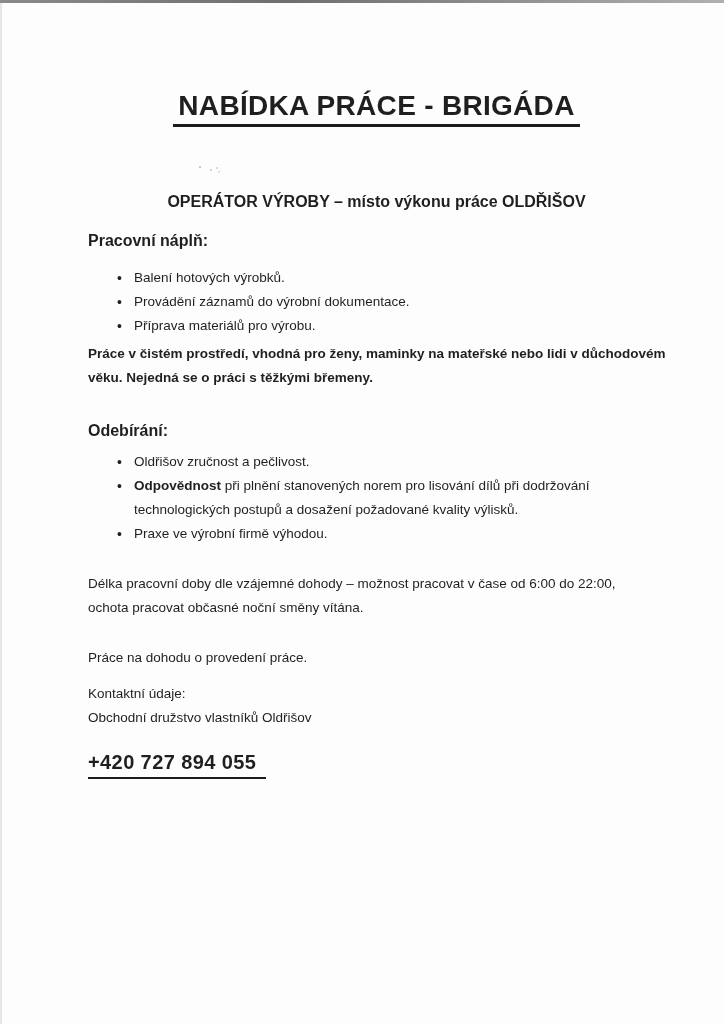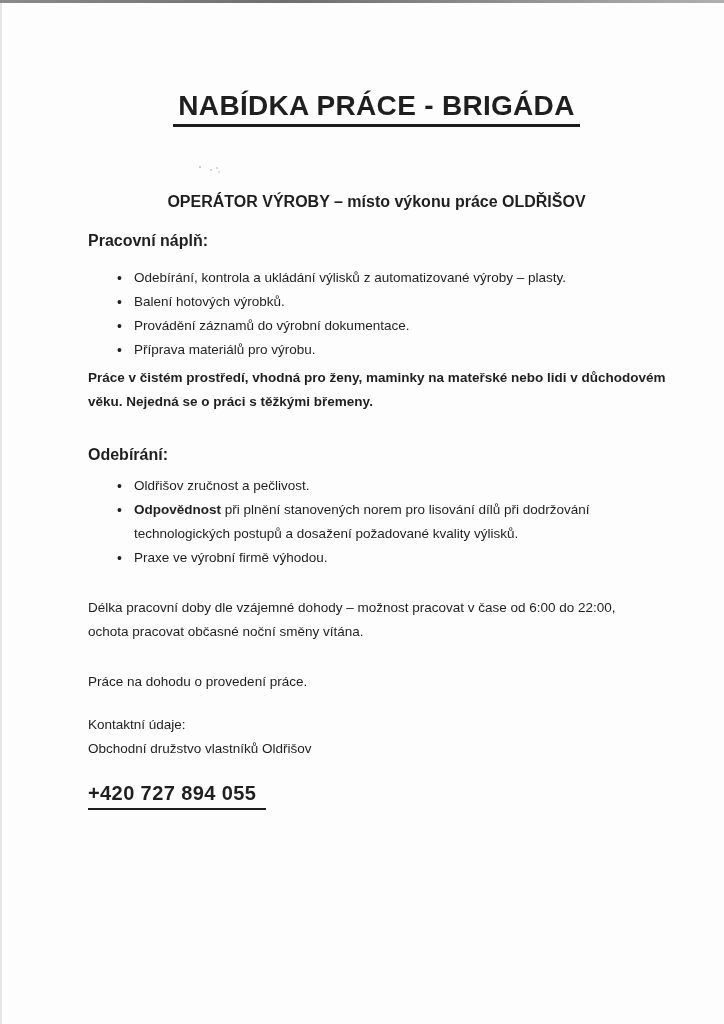--- a/index.html
+++ b/index.html
@@ -92,21 +92,21 @@
   .body-text {
     margin: 0;
     font-size: 13.5px;
     line-height: 24px;
     white-space: pre-line;
   }
   .bold { font-weight: bold; }
   .note      { margin-top: 4px;  font-weight: bold; }
   .schedule  { margin-top: 26px; }
   .agreement { margin-top: 26px; }
-  .contact-heading { margin-top: 19px; }
+  .contact-heading { margin-top: 12px; }
   .contact-name    { margin-top: 6px; line-height: 23px; }
   .contact-company { line-height: 23px; }
   .phone-line {
     font-size: 20px;
     font-weight: bold;
     line-height: 26px;
     letter-spacing: 0.4px;
   }
   .phone-line .underlined {
     display: inline-block;
@@ -125,21 +125,20 @@
 
   <div class="center-band doc-title">
     <span class="underlined">NABÍDKA PRÁCE - BRIGÁDA</span>
   </div>
 
   <div class="center-band subtitle">OPERÁTOR VÝROBY – místo výkonu práce OLDŘIŠOV</div>
 
   <h3 class="section-heading mt-duties">Pracovní náplň:</h3>
 
   <ul class="doc-list">
-    <li>Odebírání, kontrola a ukládání výlisků z automatizované výroby – plasty.</li>
     <li>Balení hotových výrobků.</li>
     <li>Provádění záznamů do výrobní dokumentace.</li>
     <li>Příprava materiálů pro výrobu.</li>
   </ul>
 
   <p class="body-text note">Práce v čistém prostředí, vhodná pro ženy, maminky na mateřské nebo lidi v důchodovém
 věku. Nejedná se o práci s těžkými břemeny.</p>
 
   <h3 class="section-heading mt-req">Odebírání:</h3>
 

